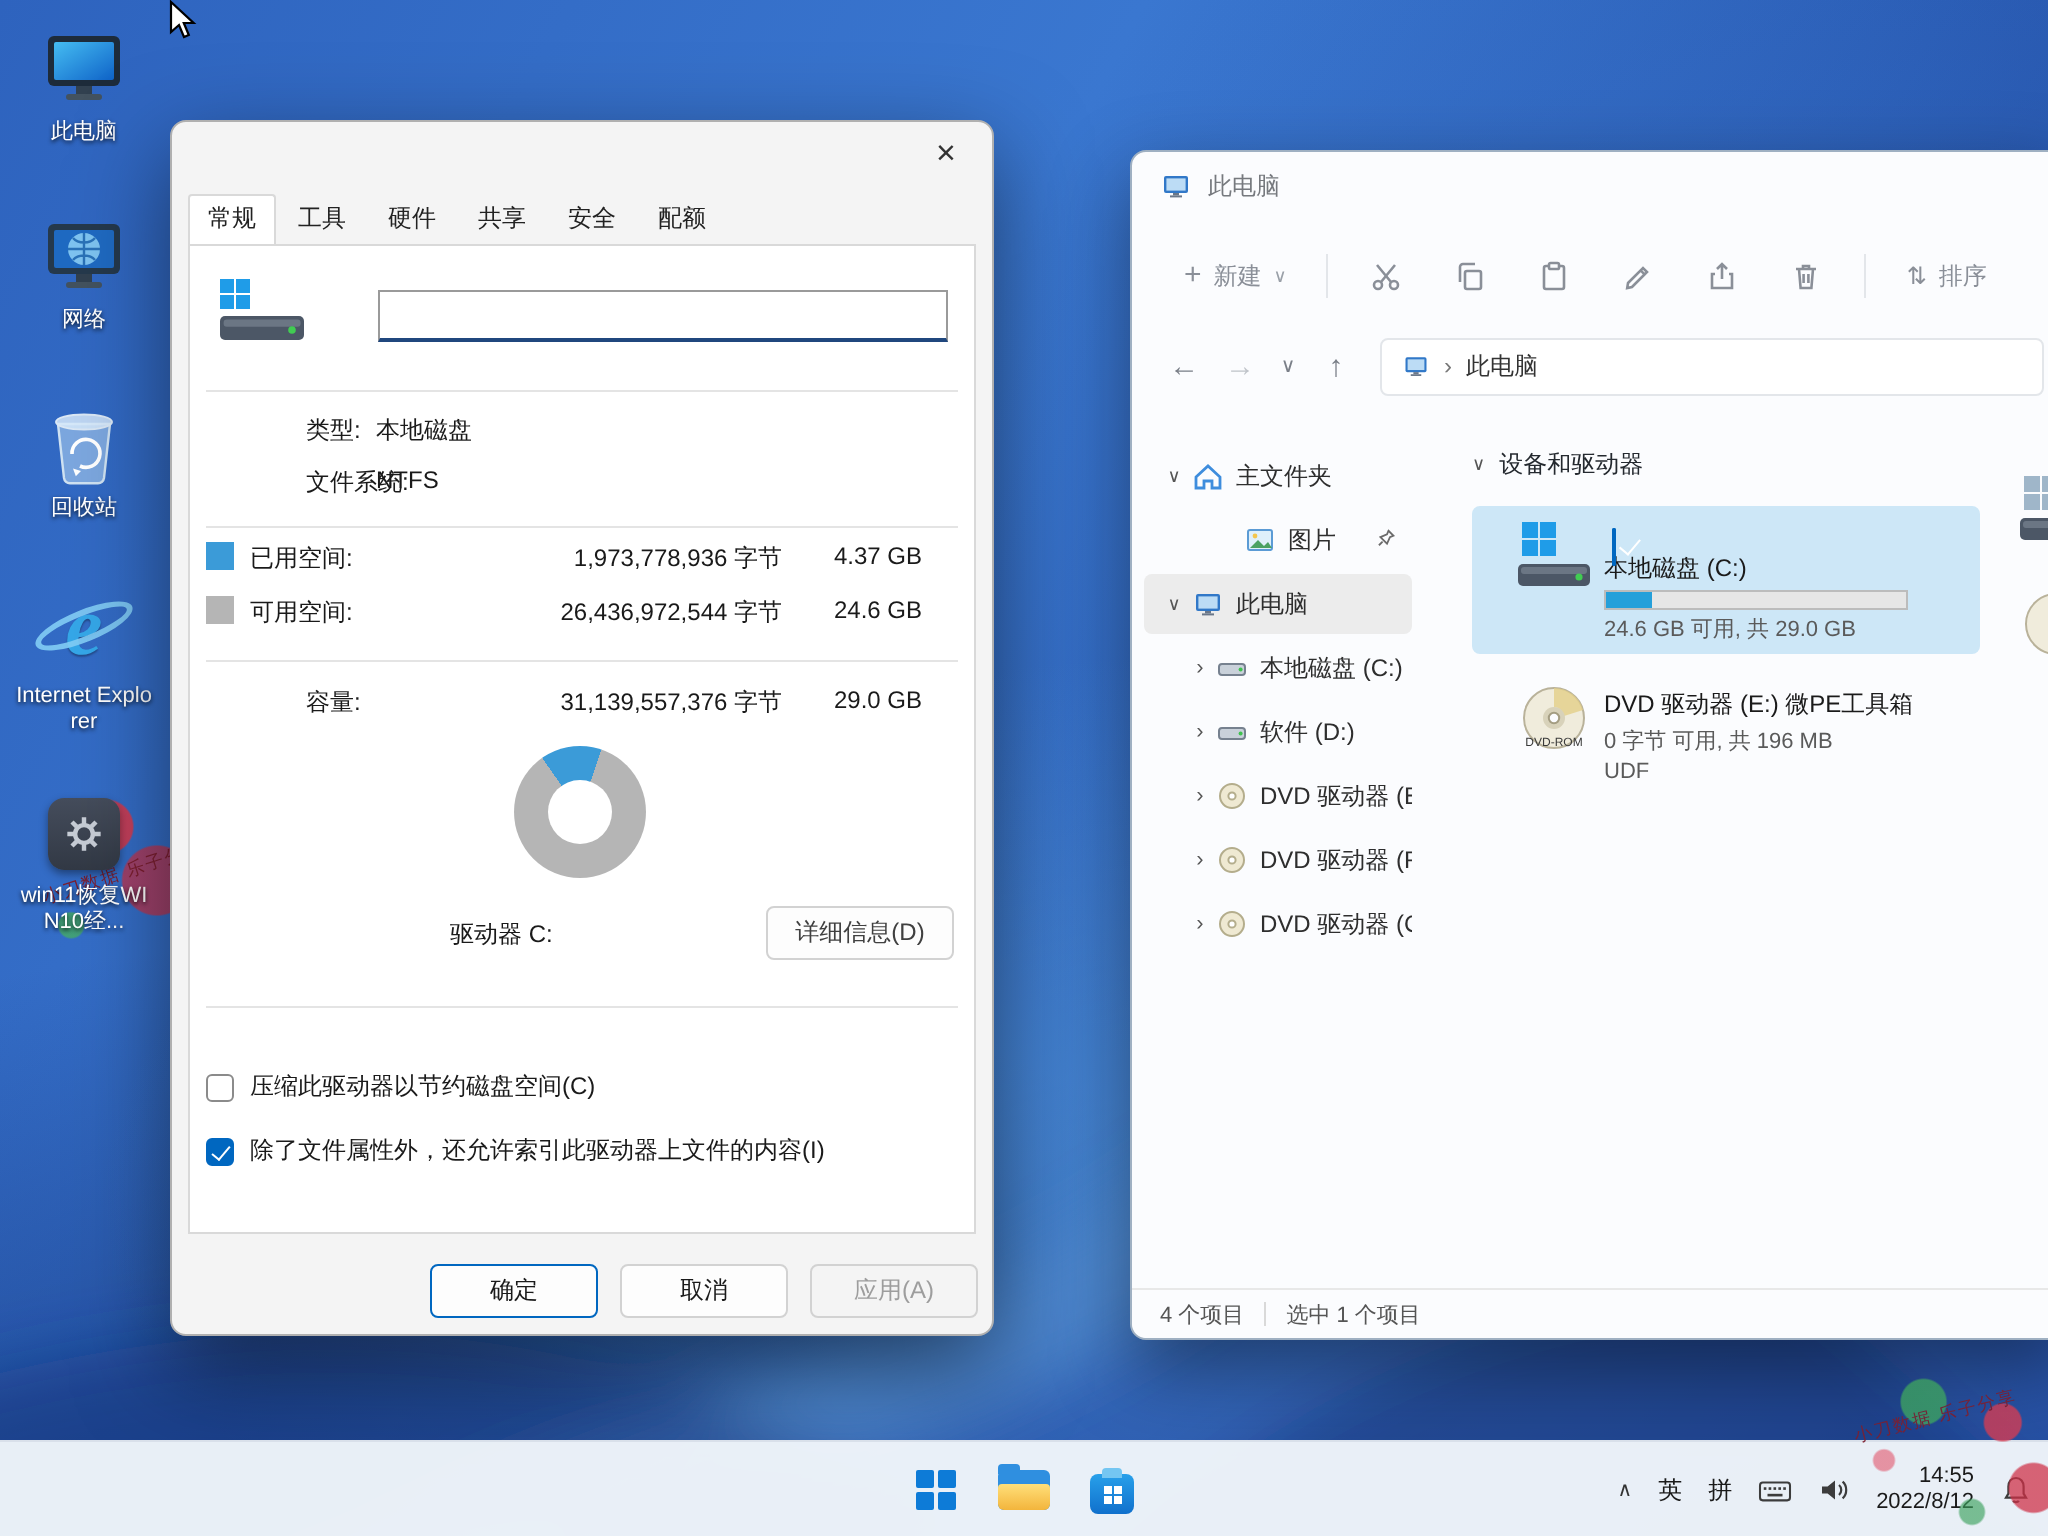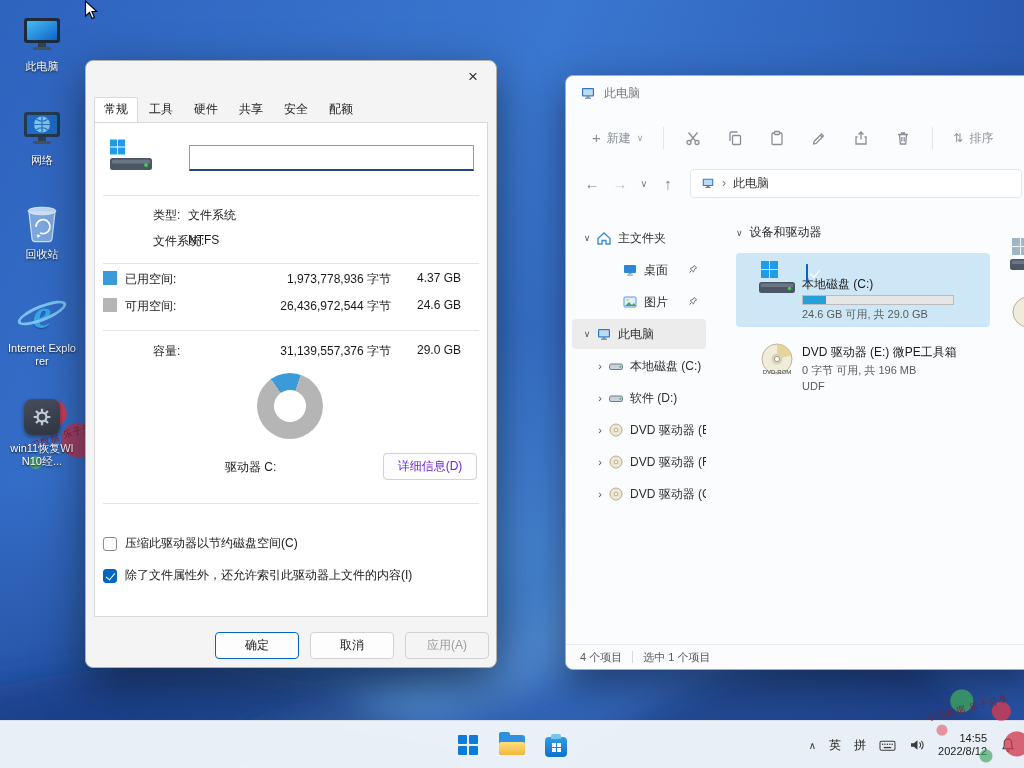--- a/index.html
+++ b/index.html
@@ -96,21 +96,21 @@
 .dlg-tab.act{background:#fff;border-color:#d9d9d9;position:relative;z-index:3}
 .dlg-page{position:absolute;left:8px;right:8px;top:61px;height:495px;background:#fff;border:1px solid #d9d9d9;font-size:12px;color:#1a1a1a}
 .sep{position:absolute;left:8px;right:8px;height:1px;background:#e4e4e4}
 .pabs{position:absolute}
 .vol-input{position:absolute;left:94px;top:22px;width:285px;height:26px;border:1px solid #9a9a9a;border-bottom:2px solid #20477e;background:#fff;font:inherit;font-size:12px;padding:0 6px;outline:none}
 .sw{position:absolute;width:14px;height:14px}
 .r-bytes{position:absolute;right:96px;text-align:right}
 .r-size{position:absolute;right:26px;text-align:center}
 .donut{position:absolute;left:162px;top:250px;width:66px;height:66px;border-radius:50%}
 .donut::after{content:"";position:absolute;inset:17px;background:#fff;border-radius:50%}
-.det-btn{position:absolute;left:288px;top:330px;width:94px;height:27px;background:#fdfdfd;border:1px solid #d2d2d2;border-radius:4px;font-size:12px;color:#6d28d9;display:flex;align-items:center;justify-content:center}
+.det-btn{position:absolute;left:288px;top:330px;width:94px;height:27px;background:#fdfdfd;border:1px solid #d2d2d2;border-radius:4px;font-size:12px;color:#404040;display:flex;align-items:center;justify-content:center}
 .cb{width:14px;height:14px;border:1px solid #8b8b8b;border-radius:3px;background:#fff;position:relative;flex:none}
 .cb.on{background:#0067c0;border-color:#0067c0}
 .cb.on::after{content:"";position:absolute;left:4.2px;top:1.4px;width:4px;height:8px;border:solid #fff;border-width:0 1.6px 1.6px 0;transform:rotate(40deg)}
 .cb.big{width:16px;height:16px}
 .cb.big.on::after{left:5px;top:2px;width:4.5px;height:9px}
 .cbrow{position:absolute;left:8px;display:flex;align-items:center;gap:8px}
 .dlg-actions{position:absolute;right:7px;bottom:8px;display:flex;gap:11px}
 .dbtn{width:84px;height:27px;background:#fdfdfd;border:1px solid #d2d2d2;border-radius:4px;font-size:12px;color:#1a1a1a;display:flex;align-items:center;justify-content:center}
 .dbtn.primary{border-color:#0067c0}
 .dbtn.disabled{color:#9d9d9d;background:#f4f4f4}
@@ -316,36 +316,20 @@
         <span class="sb-ico">
             <svg width="16" height="16" viewBox="0 0 16 16">
               <path d="M2 8.5 L8 3 L14 8.5 V14 H10 V10.5 H6 V14 H2 Z" fill="none" stroke="#3e8ddd" stroke-width="1.4"></path>
             </svg>
           </span>
         <span class="sb-lbl">主文件夹</span>
       </div>
       <div class="sb-row pinned">
         <span class="sb-ico">
             <svg width="16" height="16" viewBox="0 0 16 16">
-              <rect x="2" y="3" width="12" height="8" rx="1" fill="#2f86d8"></rect>
-              <rect x="6.5" y="11" width="3" height="1.5" fill="#93a4b5"></rect>
-              <rect x="5" y="12.5" width="6" height="1.2" fill="#93a4b5"></rect>
-            </svg>
-          </span>
-        <span class="sb-lbl">桌面</span>
-        <span class="sb-pin">
-            <svg width="11" height="11" viewBox="0 0 12 12" fill="none" stroke="#6b6b6b">
-              <path d="M6.8 1.5 L9.5 4.2 L7.6 5 L6 8.6 L2.4 5 L6 3.4 Z"></path>
-              <path d="M3.6 7.4 L1.6 9.4"></path>
-            </svg>
-          </span>
-      </div>
-      <div class="sb-row pinned">
-        <span class="sb-ico">
-            <svg width="16" height="16" viewBox="0 0 16 16">
               <rect x="2" y="3" width="12" height="10" rx="1" fill="#dff0fb" stroke="#5b9bd5"></rect>
               <circle cx="5.5" cy="6" r="1.2" fill="#f4c64e"></circle>
               <path d="M3 12 L7 8 L10 11 L12 9 L14 12 Z" fill="#4aa163"></path>
             </svg>
           </span>
         <span class="sb-lbl">图片</span>
         <span class="sb-pin">
             <svg width="11" height="11" viewBox="0 0 12 12" fill="none" stroke="#6b6b6b">
               <path d="M6.8 1.5 L9.5 4.2 L7.6 5 L6 8.6 L2.4 5 L6 3.4 Z"></path>
               <path d="M3.6 7.4 L1.6 9.4"></path>
@@ -504,21 +488,21 @@
             <rect x="1" y="19" width="42" height="12" rx="2.5" fill="#4c5766"></rect>
             <rect x="2.8" y="20.8" width="38.5" height="3.6" rx="1.6" fill="#6b7684"></rect>
             <circle cx="37" cy="26" r="1.9" fill="#41cc52"></circle>
           </svg>
       </span>
       <input class="vol-input" value="" style="">
 
       <div class="sep" style="top:72px"></div>
 
       <span class="pabs" style="left:58px;top:84px">类型:</span>
-      <span class="pabs" style="left:93px;top:84px">文件系统</span>
+      <span class="pabs" style="left:93px;top:84px">本地磁盘</span>
       <span class="pabs" style="left:58px;top:110px">文件系统:</span>
       <span class="pabs" style="left:93px;top:110px">NTFS</span>
 
       <div class="sep" style="top:140px"></div>
 
       <span class="sw" style="left: 8px; top: 148px; background: rgb(59, 155, 216);"></span>
       <span class="pabs" style="left:30px;top:148px">已用空间:</span>
       <span class="r-bytes" style="top:148px">1,973,778,936 字节</span>
       <span class="r-size" style="top:148px">4.37 GB</span>
 

